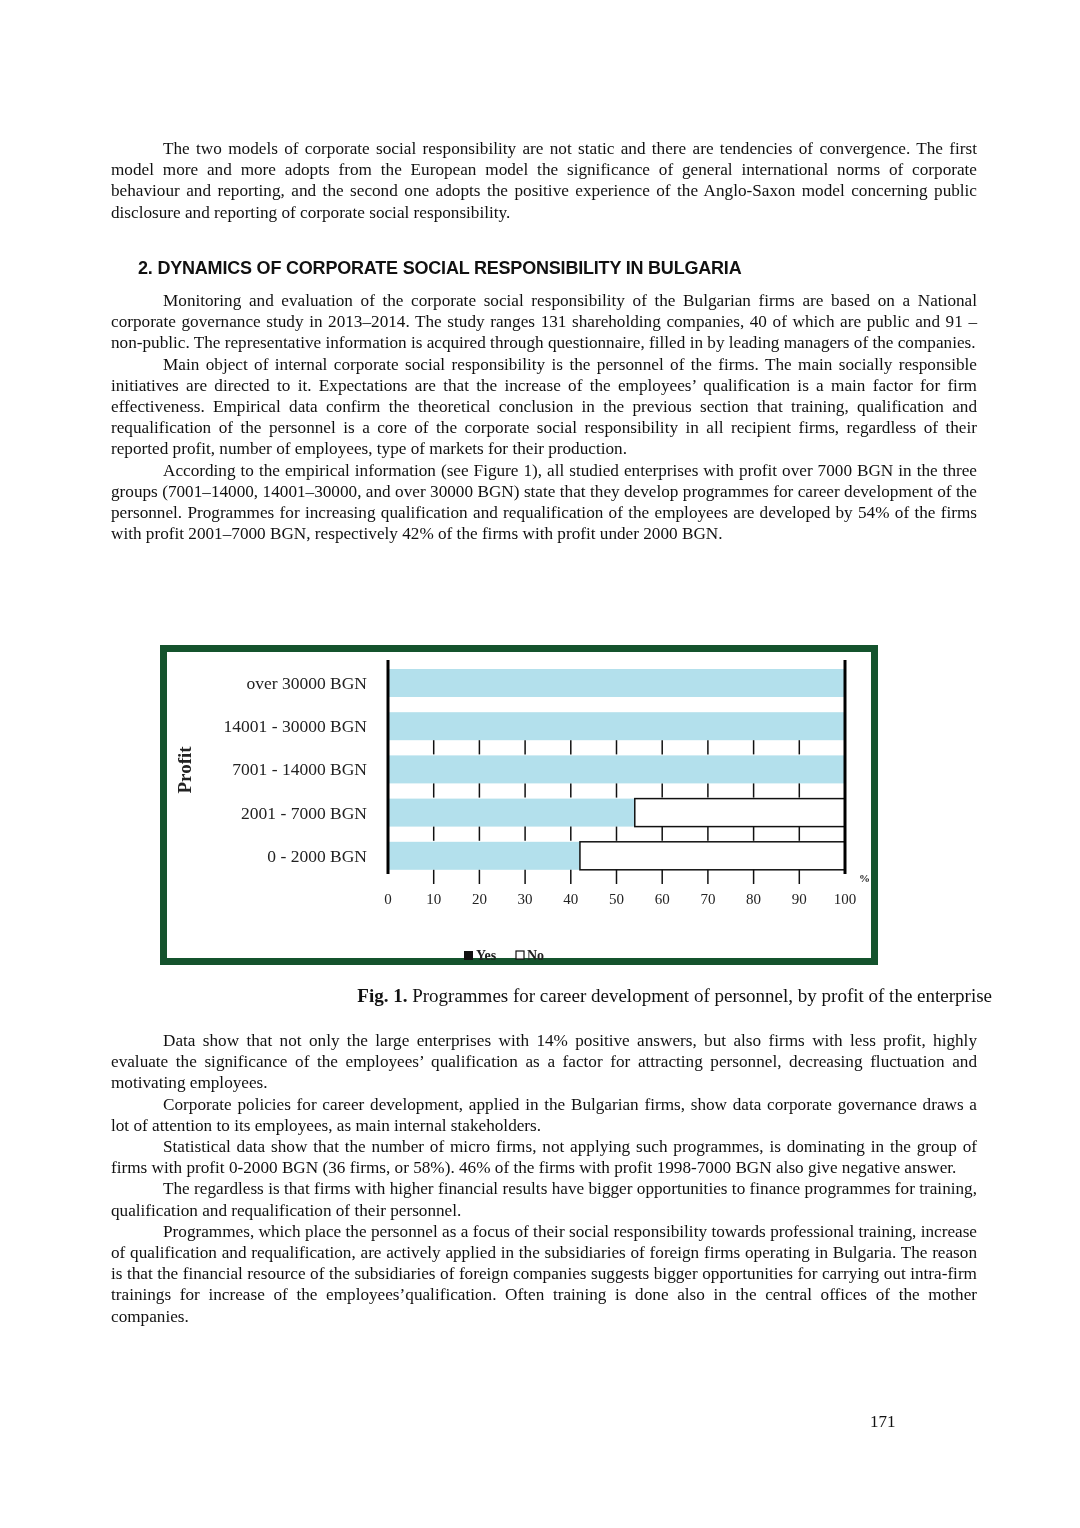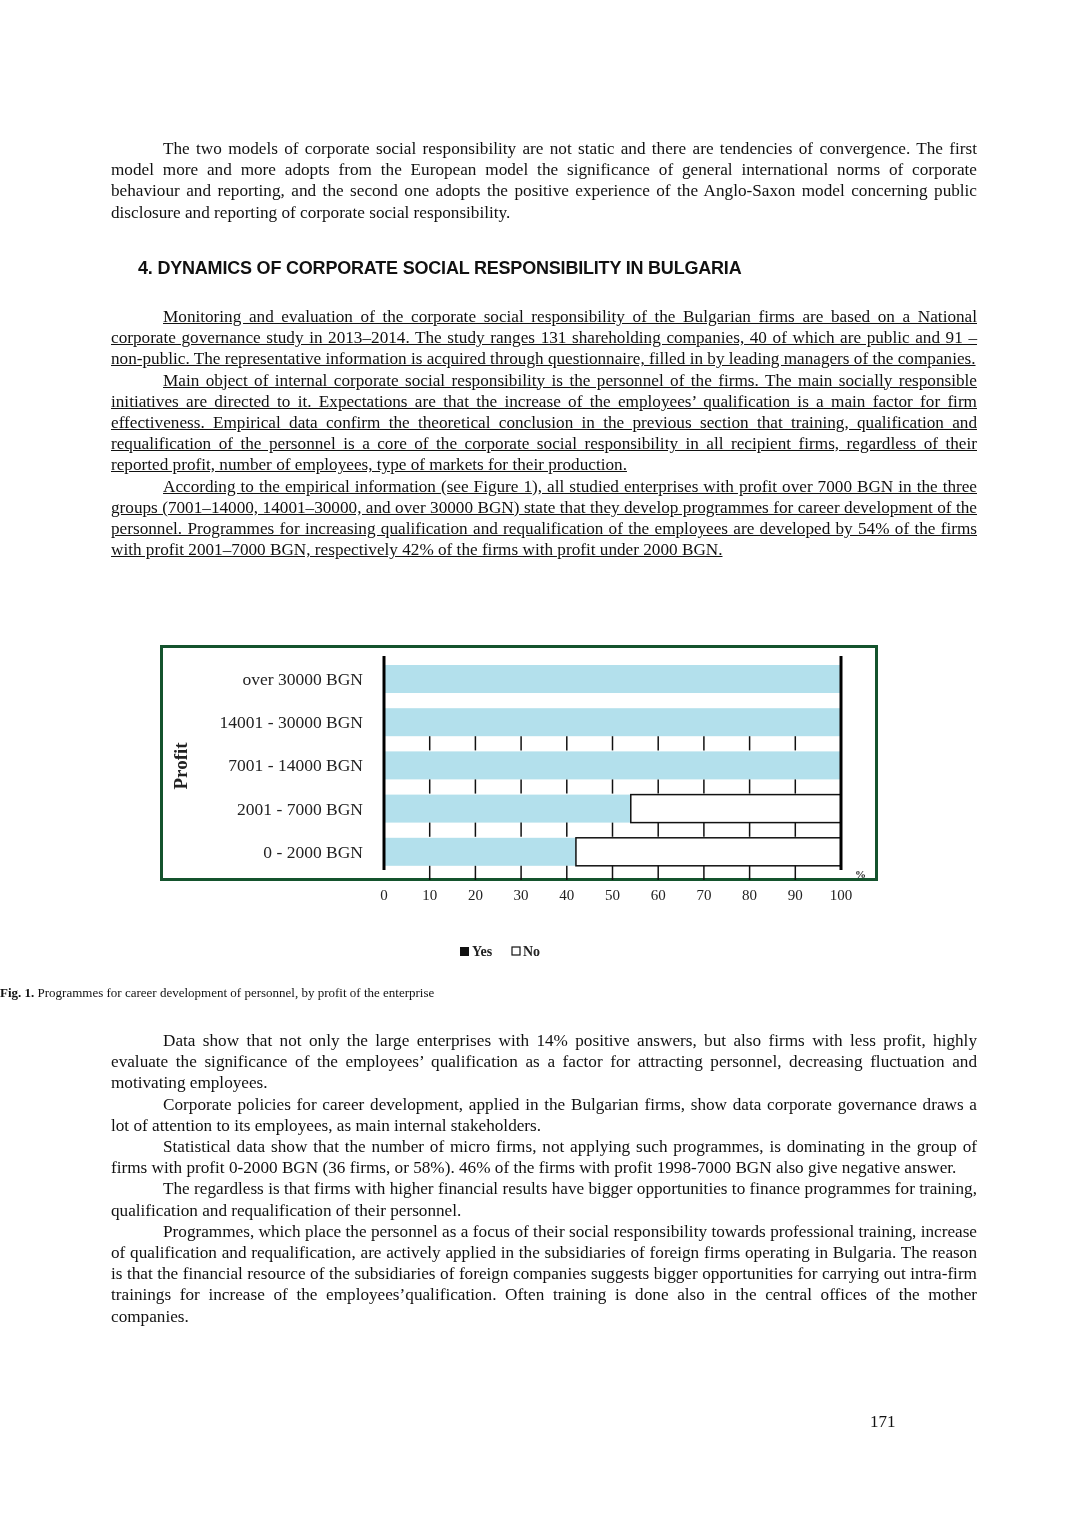--- a/index.html
+++ b/index.html
@@ -1,35 +1,35 @@
 <!DOCTYPE html>
 <html><head>
 <meta charset="utf-8">
 <style>
   html, body { margin:0; padding:0; background:#fff; }
   body { width:1080px; height:1528px; position:relative; font-family:"Liberation Serif", serif; color:#111; }
   .text { position:absolute; left:87px; width:866px; font-size:17.2px; line-height:21.2px; text-align:justify;margin-left:24px; }
   .p { margin:0; text-indent:52px; }
   .heading { position:absolute; left:138px; top:258px; font-family:"Liberation Sans", sans-serif; font-weight:bold; font-size:18px; letter-spacing:-0.2px; }
-  .fig { position:absolute; left:160px; top:645px; width:718px; height:236px; border:3px solid #14532d; box-sizing:border-box; }
-  .caption { position:absolute; left:0; width:992px; top:985px; text-align:left; font-size:13px; }
+  .fig { position:absolute; left:160px; top:645px; width:718px; height:320px; border:7px solid #14532d; box-sizing:border-box; }
+  .caption { position:absolute; left:0; width:992px; top:985px; text-align:right; font-size:19px; }
   .caption b { font-weight:bold; }
   .pagenum { position:absolute; left:870px; top:1412px; font-size:17px; }
   svg text { font-family:"Liberation Serif", serif; }
 </style>
 </head>
 <body>
 
 <div class="text" style="top:138px;">
   <p class="p">The two models of corporate social responsibility are not static and there are tendencies of convergence. The first model more and more adopts from the European model the significance of general international norms of corporate behaviour and reporting, and the second one adopts the positive experience of the Anglo-Saxon model concerning public disclosure and reporting of corporate social responsibility.</p>
 </div>
 
-<div class="heading">4. DYNAMICS OF CORPORATE SOCIAL RESPONSIBILITY IN BULGARIA</div>
+<div class="heading">2. DYNAMICS OF CORPORATE SOCIAL RESPONSIBILITY IN BULGARIA</div>
 
-<div class="text" style="top:306px;text-decoration:underline;">
+<div class="text" style="top:290px;">
   <p class="p">Monitoring and evaluation of the corporate social responsibility of the Bulgarian firms are based on a National corporate governance study in 2013–2014. The study ranges 131 shareholding companies, 40 of which are public and 91 – non-public. The representative information is acquired through questionnaire, filled in by leading managers of the companies.</p>
   <p class="p">Main object of internal corporate social responsibility is the personnel of the firms. The main socially responsible initiatives are directed to it. Expectations are that the increase of the employees’ qualification is a main factor for firm effectiveness. Empirical data confirm the theoretical conclusion in the previous section that training, qualification and requalification of the personnel is a core of the corporate social responsibility in all recipient firms, regardless of their reported profit, number of employees, type of markets for their production.</p>
   <p class="p">According to the empirical information (see Figure 1), all studied enterprises with profit over 7000 BGN in the three groups (7001–14000, 14001–30000, and over 30000 BGN) state that they develop programmes for career development of the personnel. Programmes for increasing qualification and requalification of the employees are developed by 54% of the firms with profit 2001–7000 BGN, respectively 42% of the firms with profit under 2000 BGN.</p>
 </div>
 
 <div class="fig">
   <svg id="chart" width="716" height="318">
       <rect x="221" y="17" width="457" height="28" fill="#b3e0ec"></rect>
       <text x="200" y="37" text-anchor="end" font-size="17.5" fill="#222">over 30000 BGN</text>
       <rect x="221" y="60.2" width="457" height="28" fill="#b3e0ec"></rect>

